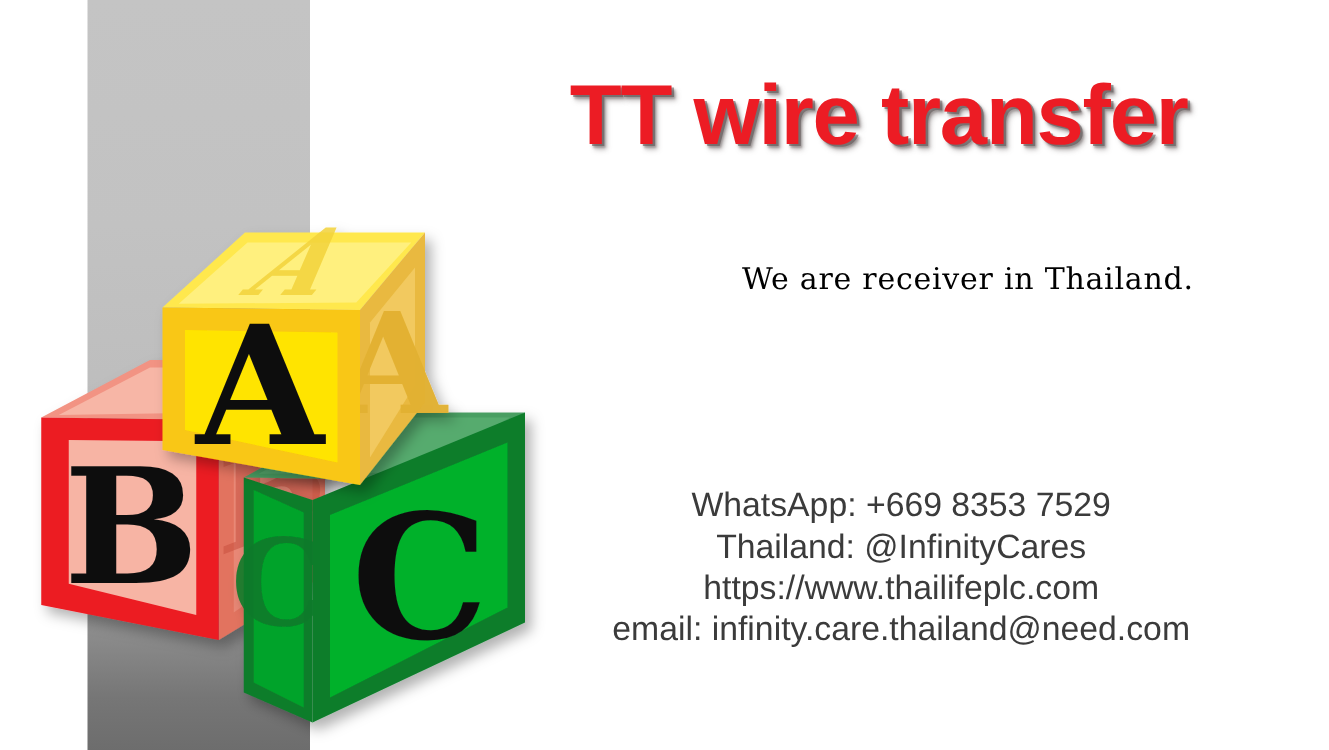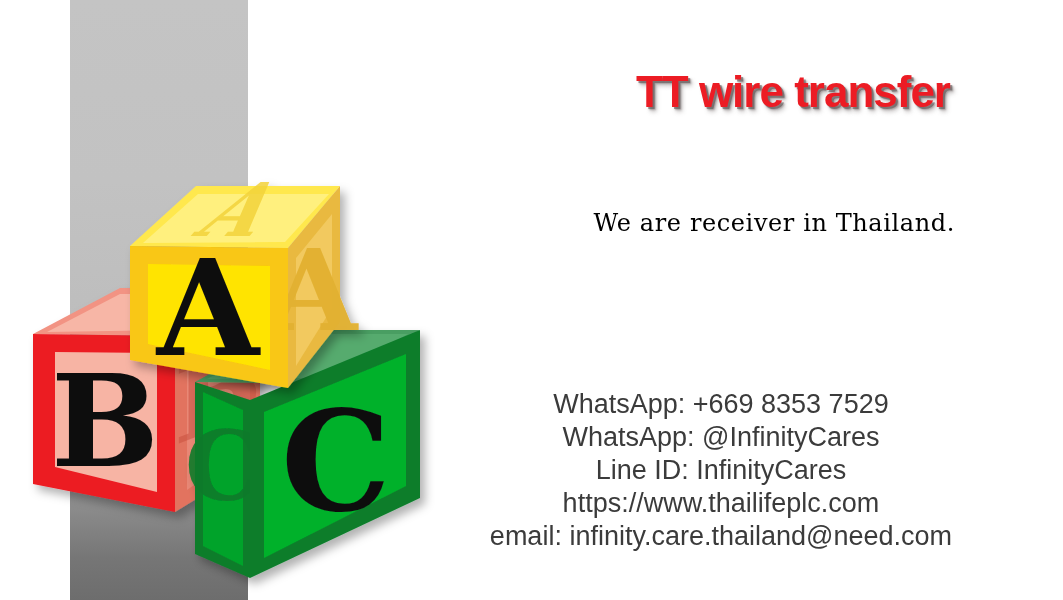--- a/index.html
+++ b/index.html
@@ -57,21 +57,21 @@
     width: 813px;
     height: 600px;
   }
 
   #headline {
     position: absolute;
     right: 113px;
     top: 56px;
     font-family: "Liberation Sans", sans-serif;
     font-weight: bold;
-    font-size: 44px;
+    font-size: 68px;
     line-height: 72px;
     letter-spacing: -1px;
     color: #ec1c24;
     white-space: nowrap;
     text-shadow:
        2px 2px 0 rgba(90,80,80,0.55),
        3px 3px 2px rgba(90,80,80,0.45),
        4px 5px 4px rgba(110,100,100,0.35);
   }
 
@@ -182,20 +182,19 @@
 
   <div id="text-col">
 
     <div id="headline">TT wire transfer</div>
 
 
     <div id="tagline">We are receiver in Thailand.</div>
 
     <div id="contact-list">
       <div class="contact-line">WhatsApp: +669 8353 7529</div>
-      <div class="contact-line">WhatsApp: @InfinityCares</div>
-      <div class="contact-line">Line ID: InfinityCares</div>
+      <div class="contact-line">Thailand: @InfinityCares</div>
       <div class="contact-line">https://www.thailifeplc.com</div>
       <div class="contact-line">email: infinity.care.thailand@need.com</div>
     </div>
 
   </div>
 </div>
 
 </body></html>

